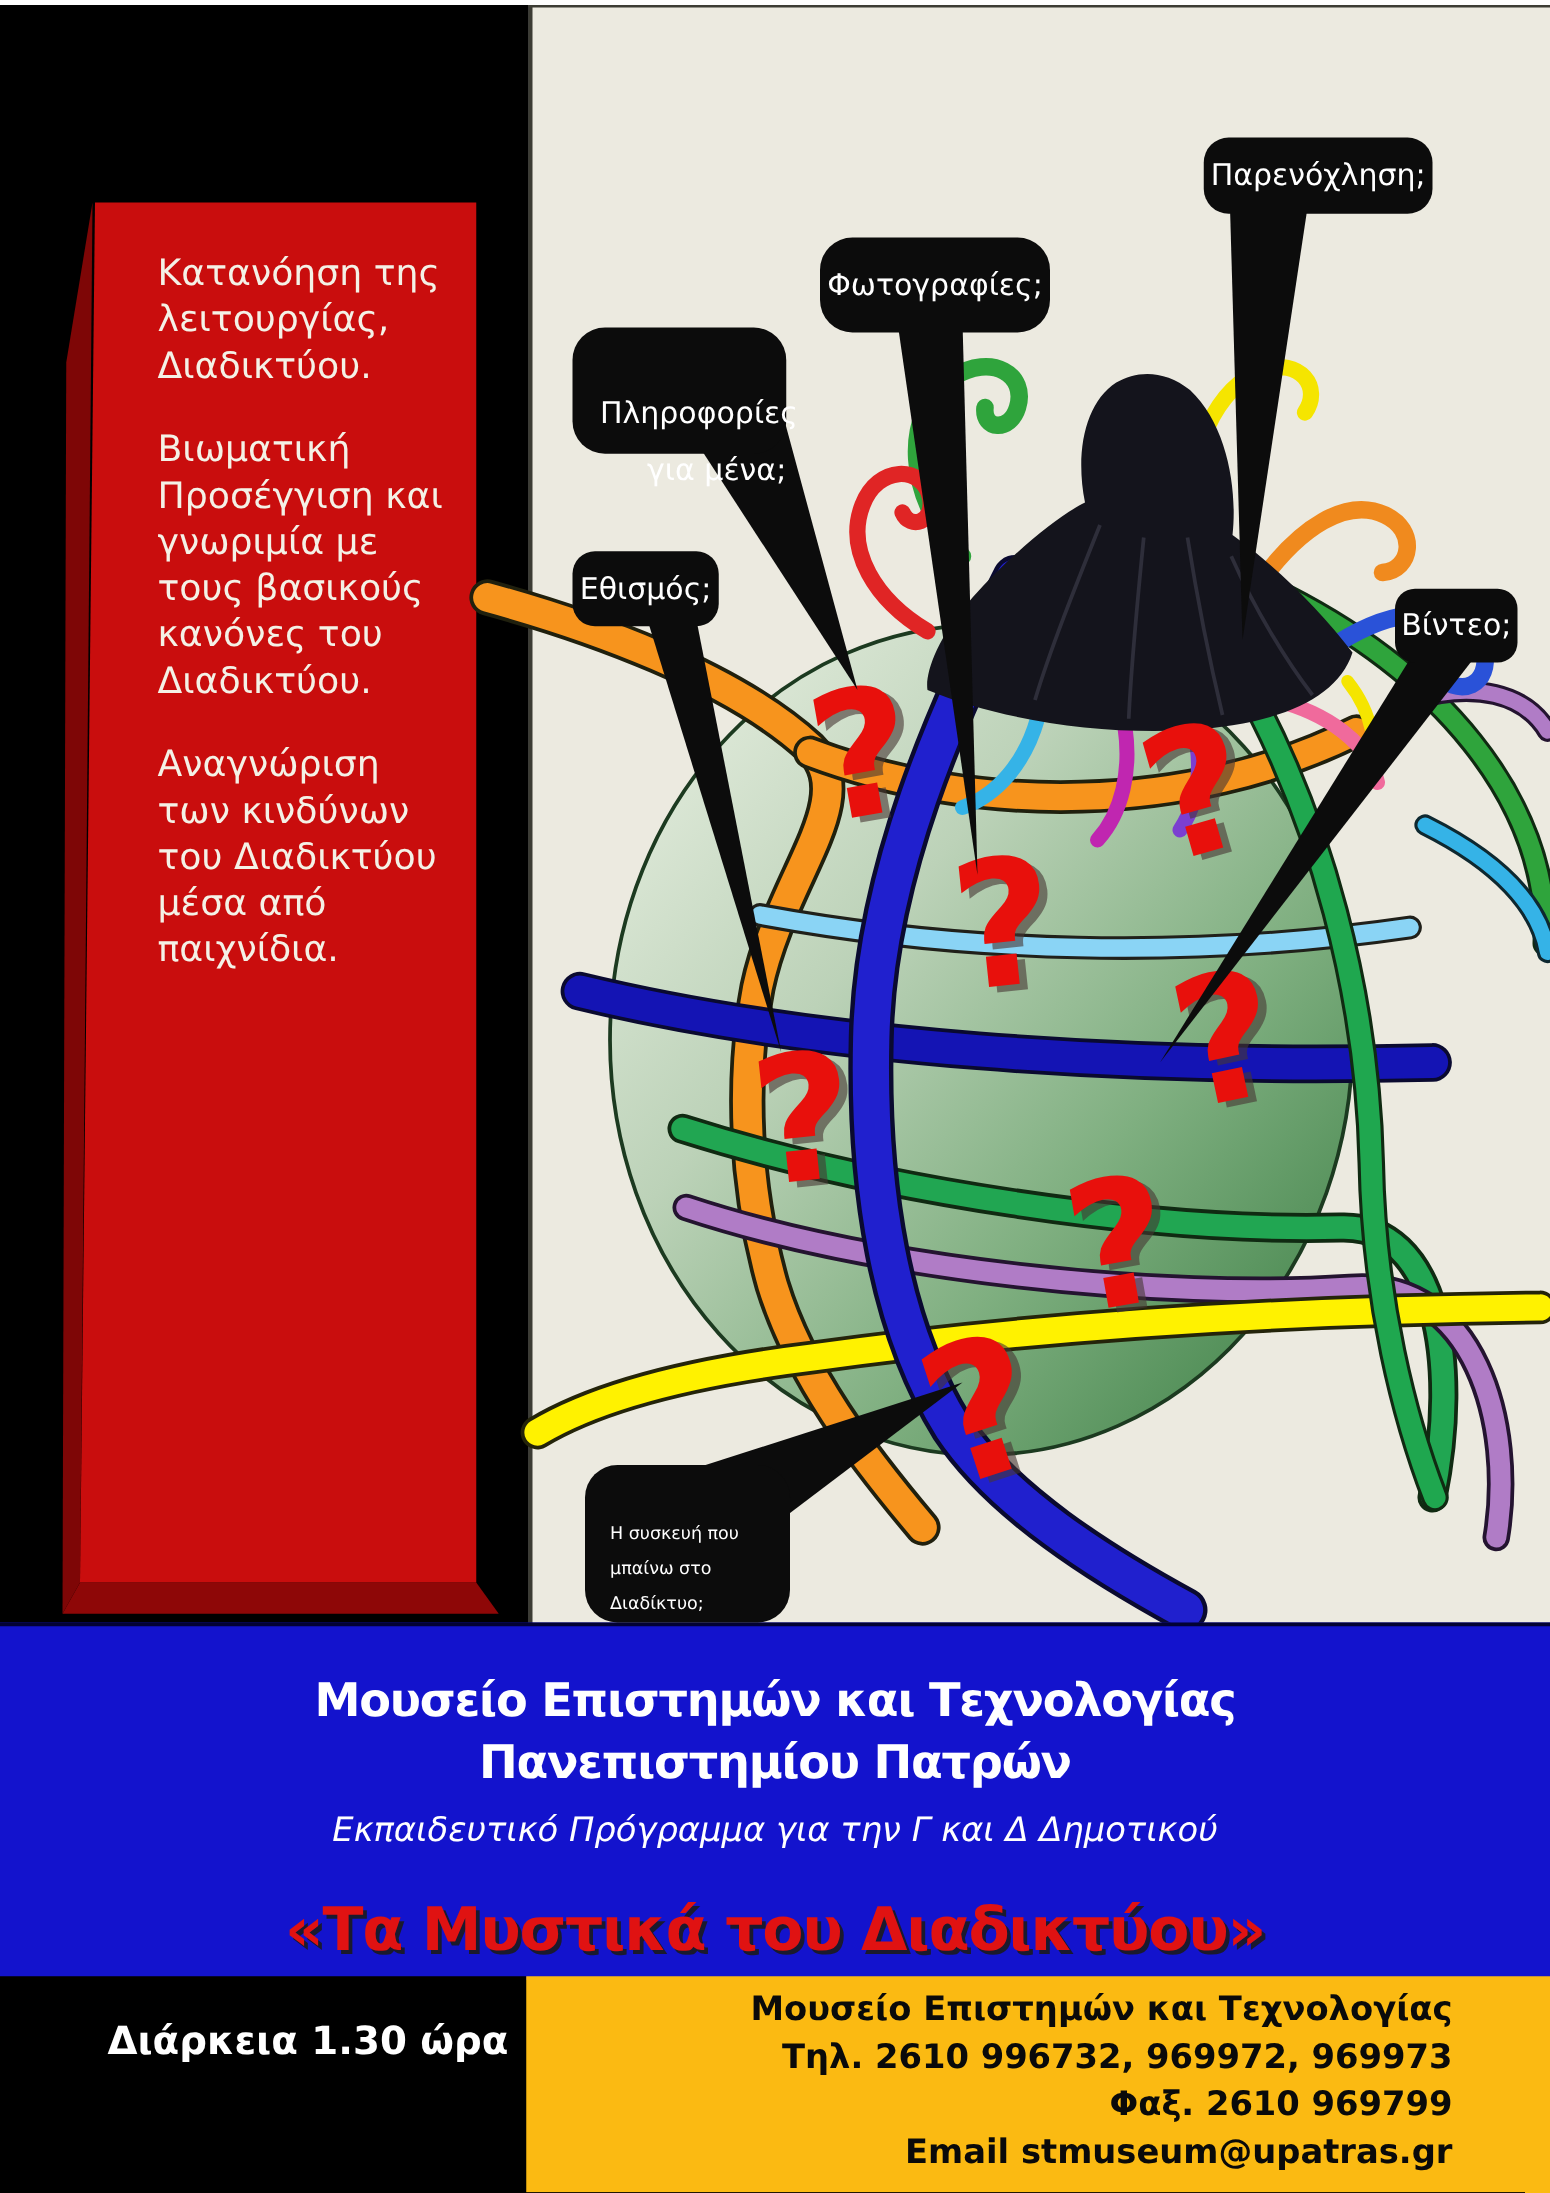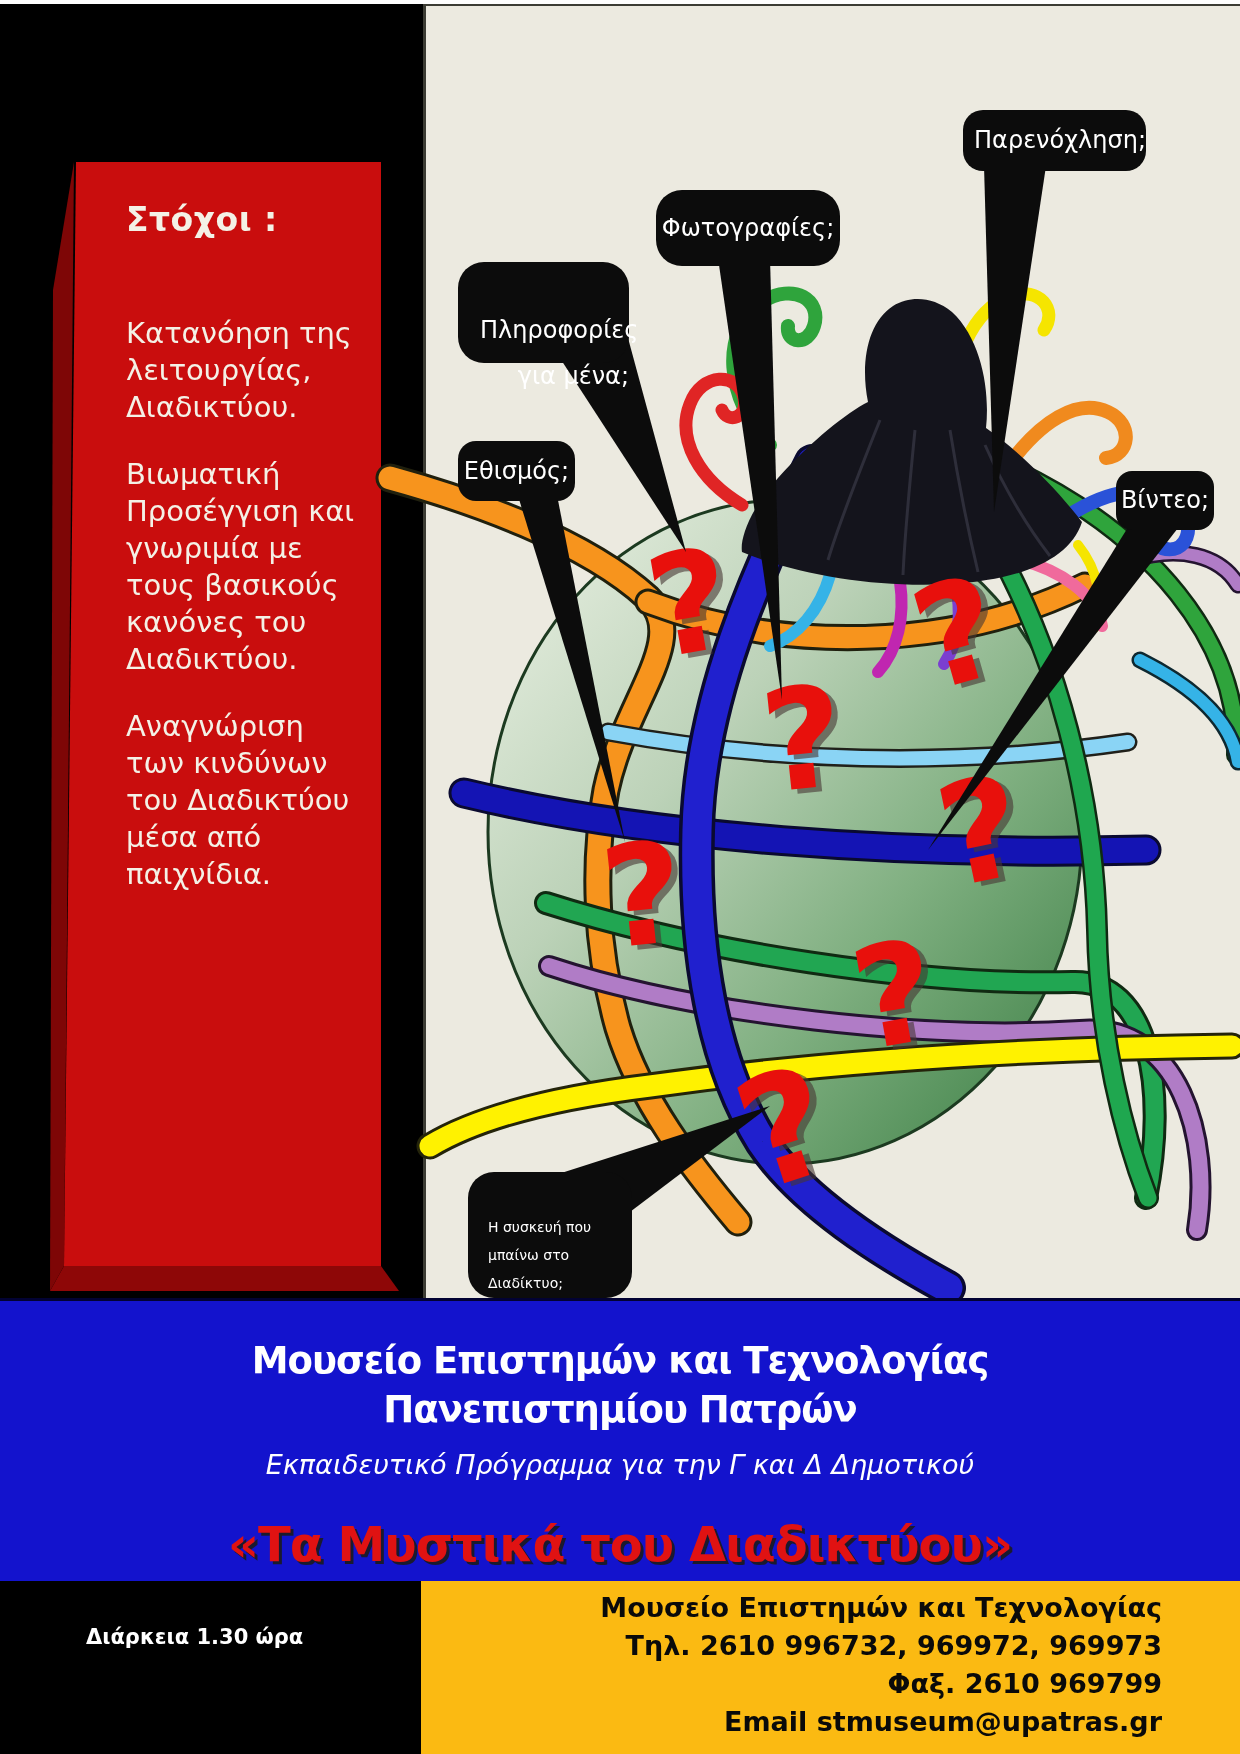--- a/index.html
+++ b/index.html
@@ -14,39 +14,39 @@
   #art{position:absolute;left:0;top:0;width:1240px;height:1754px;z-index:10;}
   
   #goals{position:absolute;left:126px;top:200px;width:240px;color:#F4F1E6;z-index:20;}
   #goals h2{font-size:33px;font-weight:bold;margin:0 0 76px 0;letter-spacing:.5px;}
   #goals p{font-size:29px;line-height:37px;margin:0 0 30px 0;white-space:pre-line;}
   
   .bubble{position:absolute;background:#0C0C0C;color:#FFFFFF;z-index:30;
           font-size:24px;line-height:1.2;white-space:pre-line;}
   .bubble.center{display:flex;align-items:center;justify-content:center;}
   #bubble-photos{left:612px;top:190px;width:184px;height:76px;border-radius:26px;margin-left:44px;}
-  #bubble-harassment{left:963px;top:110px;width:183px;height:61px;border-radius:20px;justify-content:flex-end;}
+  #bubble-harassment{left:963px;top:110px;width:183px;height:61px;border-radius:20px;}
   #bubble-info{left:458px;top:262px;width:171px;height:101px;border-radius:26px;
                padding:0;display:block;text-align:right;}
   #bubble-info .txt{padding:16px 0 0 22px;line-height:46px;}
   #bubble-addiction{left:458px;top:441px;width:117px;height:60px;border-radius:18px;}
   #bubble-video{left:1116px;top:471px;width:98px;height:59px;border-radius:16px;}
   #bubble-device{left:468px;top:1172px;width:164px;height:126px;border-radius:26px;}
   #bubble-device .txt{padding:12px 0 0 20px;font-size:14px;line-height:28px;}
   
   #banner{position:absolute;left:0;top:1298px;width:1240px;height:283px;background:#1313CD;
           border-top:3px solid #020233;z-index:15;color:#fff;text-align:center;}
   #banner .l1{margin-top:38px;font-size:37px;font-weight:bold;letter-spacing:-1px;}
   #banner .l2{margin-top:6px;font-size:37px;font-weight:bold;letter-spacing:-1px;}
   #banner .program{margin-top:18px;font-size:27px;font-style:italic;}
   #banner .red-title{margin-top:36px;font-size:48px;font-weight:bold;letter-spacing:-1px;
           color:#E01212;text-shadow:3px 3px 0 #1a1a2e;}
   
   #footer-black{position:absolute;left:0;top:1581px;width:421px;height:173px;background:#000;z-index:15;}
-  #footer-black .duration{color:#fff;font-size:21px;font-weight:bold;padding:44px 0 0 86px;}
+  #footer-black .duration{color:#fff;font-size:31px;font-weight:bold;padding:34px 0 0 86px;}
   #footer-amber{position:absolute;left:421px;top:1581px;width:819px;height:173px;background:#FBBA12;z-index:15;}
   #footer-amber .lines{padding:8px 78px 0 0;text-align:right;color:#0a0a0a;
                        font-size:27px;font-weight:bold;line-height:38px;}
 </style>
 </head>
 <body>
 
 <div id="poster">
 
   <div id="top-white-strip"></div>
@@ -167,21 +167,20 @@
         <polygon points="718,258 770,258 782,700"></polygon>
         <polygon points="984,166 1046,166 994,512"></polygon>
         <polygon points="518,496 556,490 625,842"></polygon>
         <polygon points="1130,524 1178,528 928,850"></polygon>
         <polygon points="552,1176 622,1218 770,1106"></polygon>
       </g>
     </g>
   </svg>
 
   <div id="goals">
-    <h2>Στόχοι :</h2>
     <p>Κατανόηση της
 λειτουργίας,
 Διαδικτύου.</p>
     <p>Βιωματική
 Προσέγγιση και
 γνωριμία με
 τους βασικούς
 κανόνες του
 Διαδικτύου.</p>
     <p>Αναγνώριση

